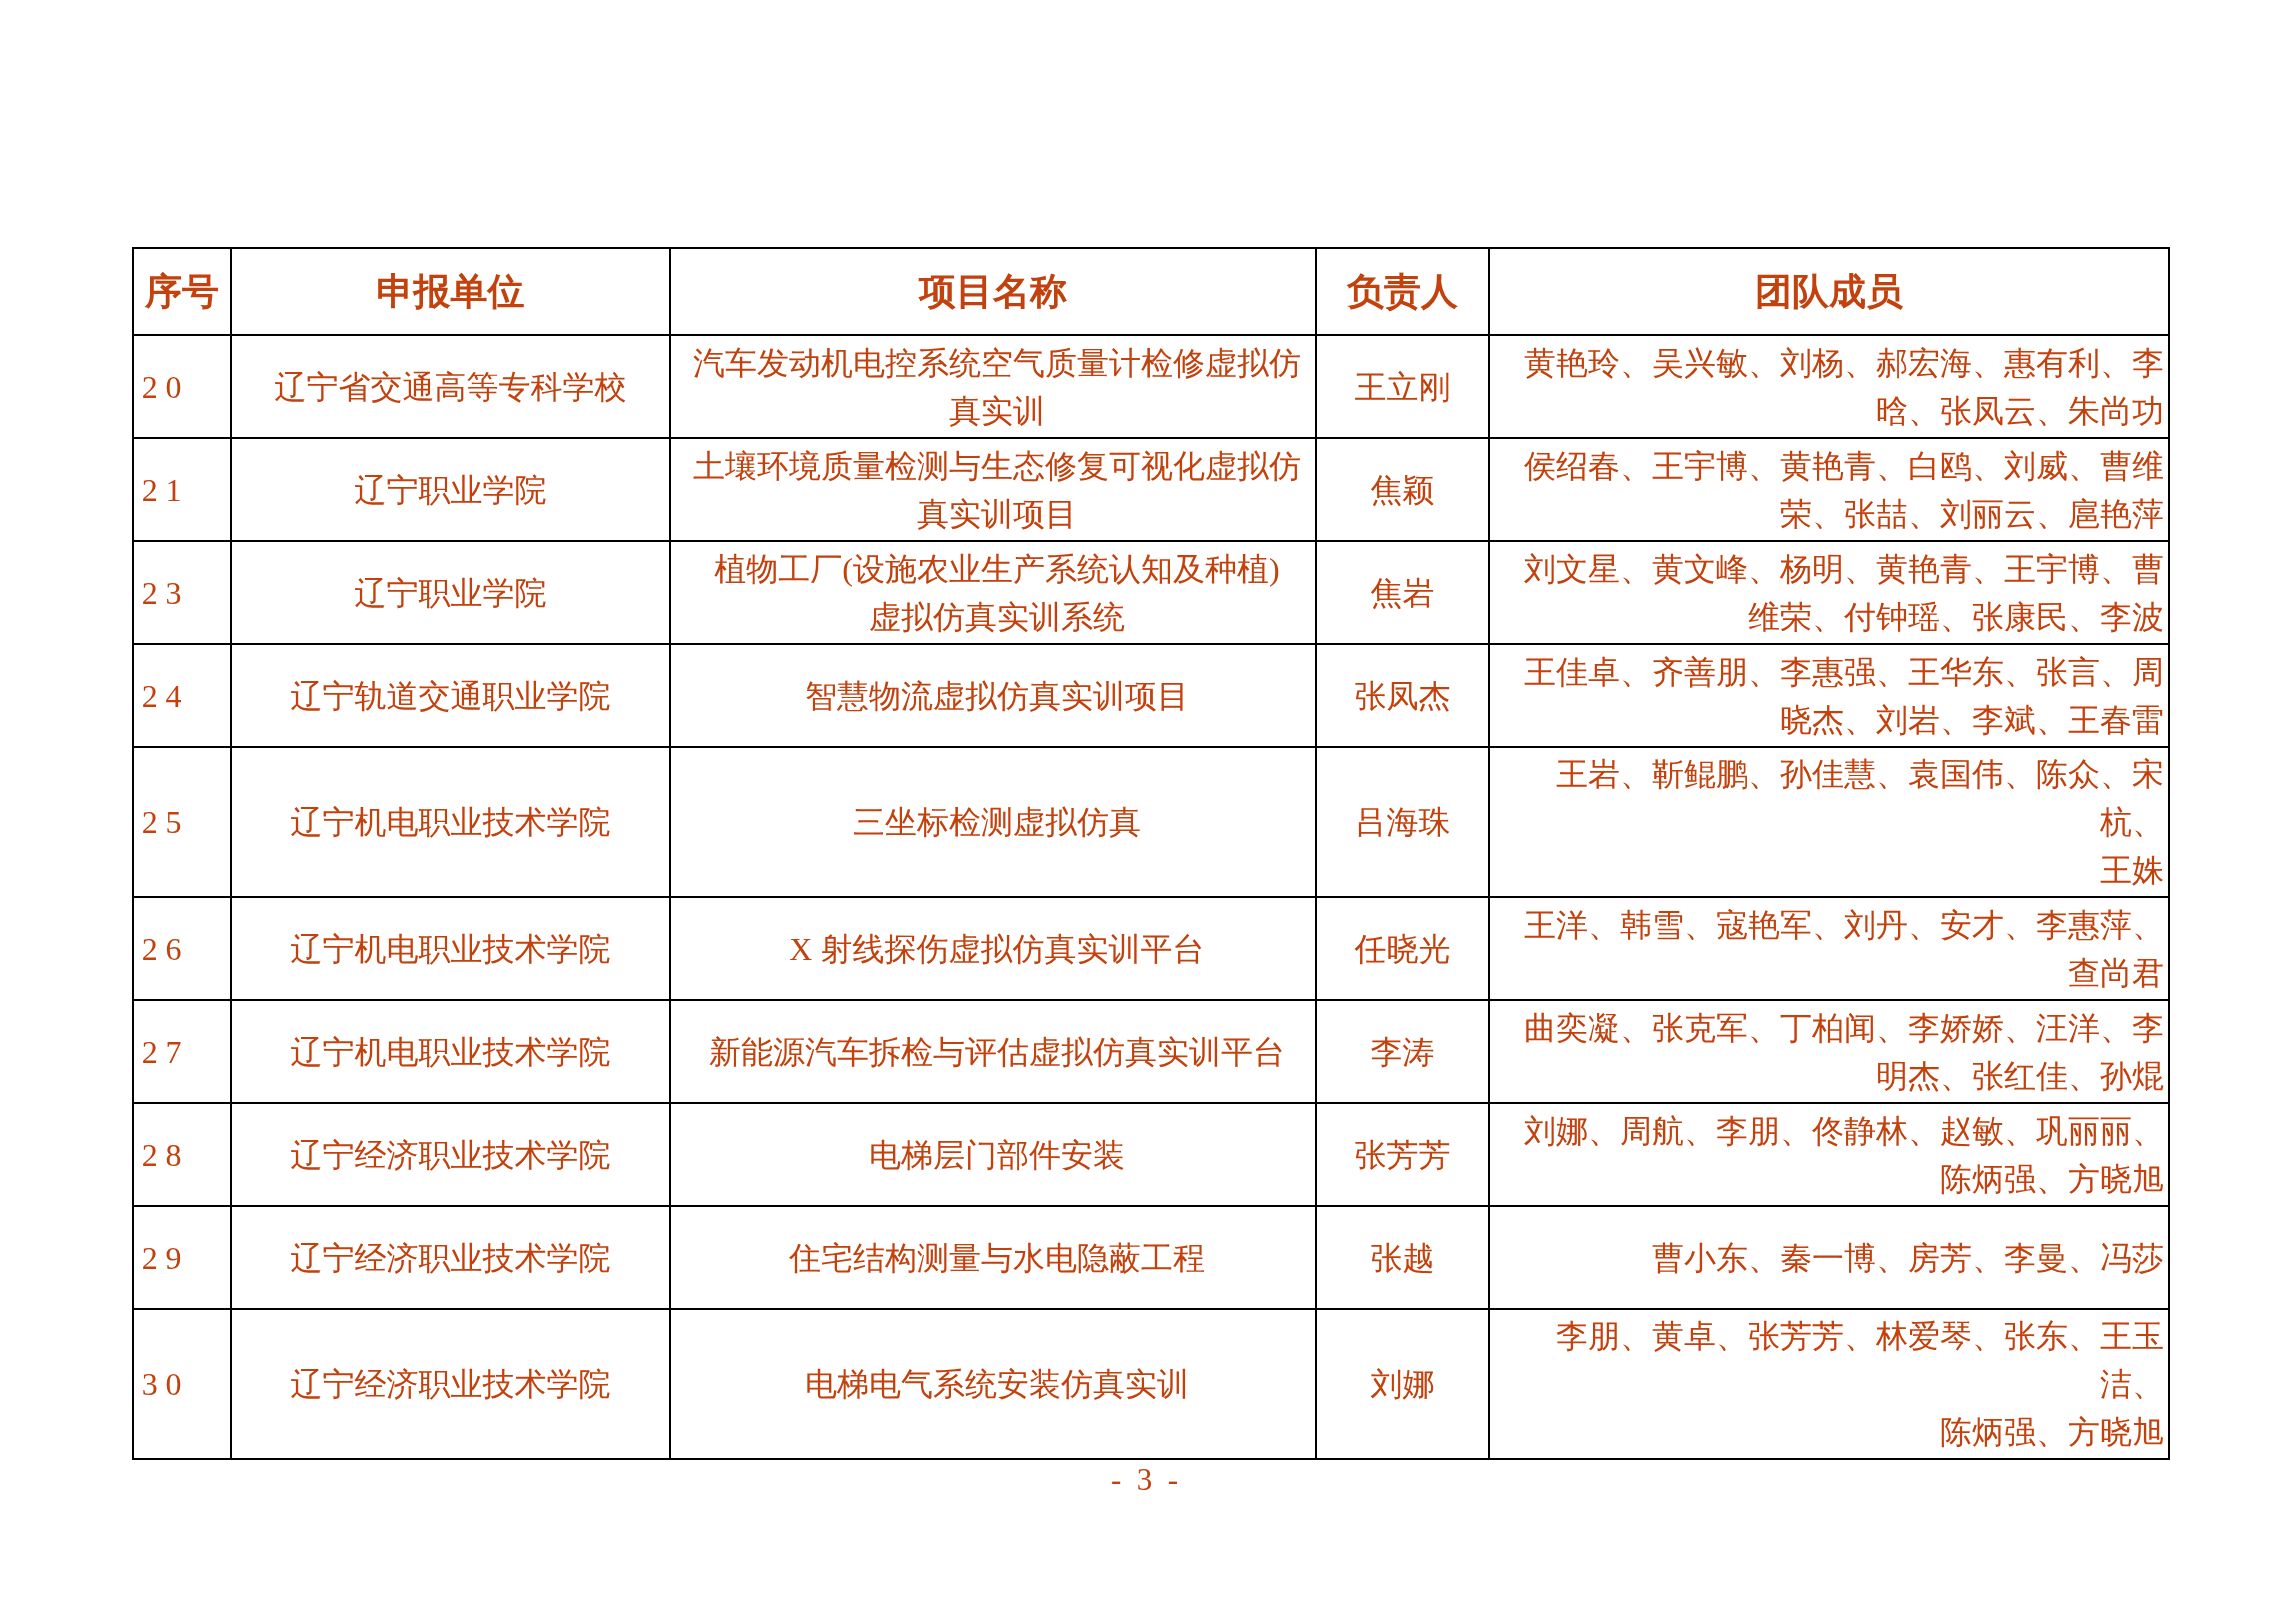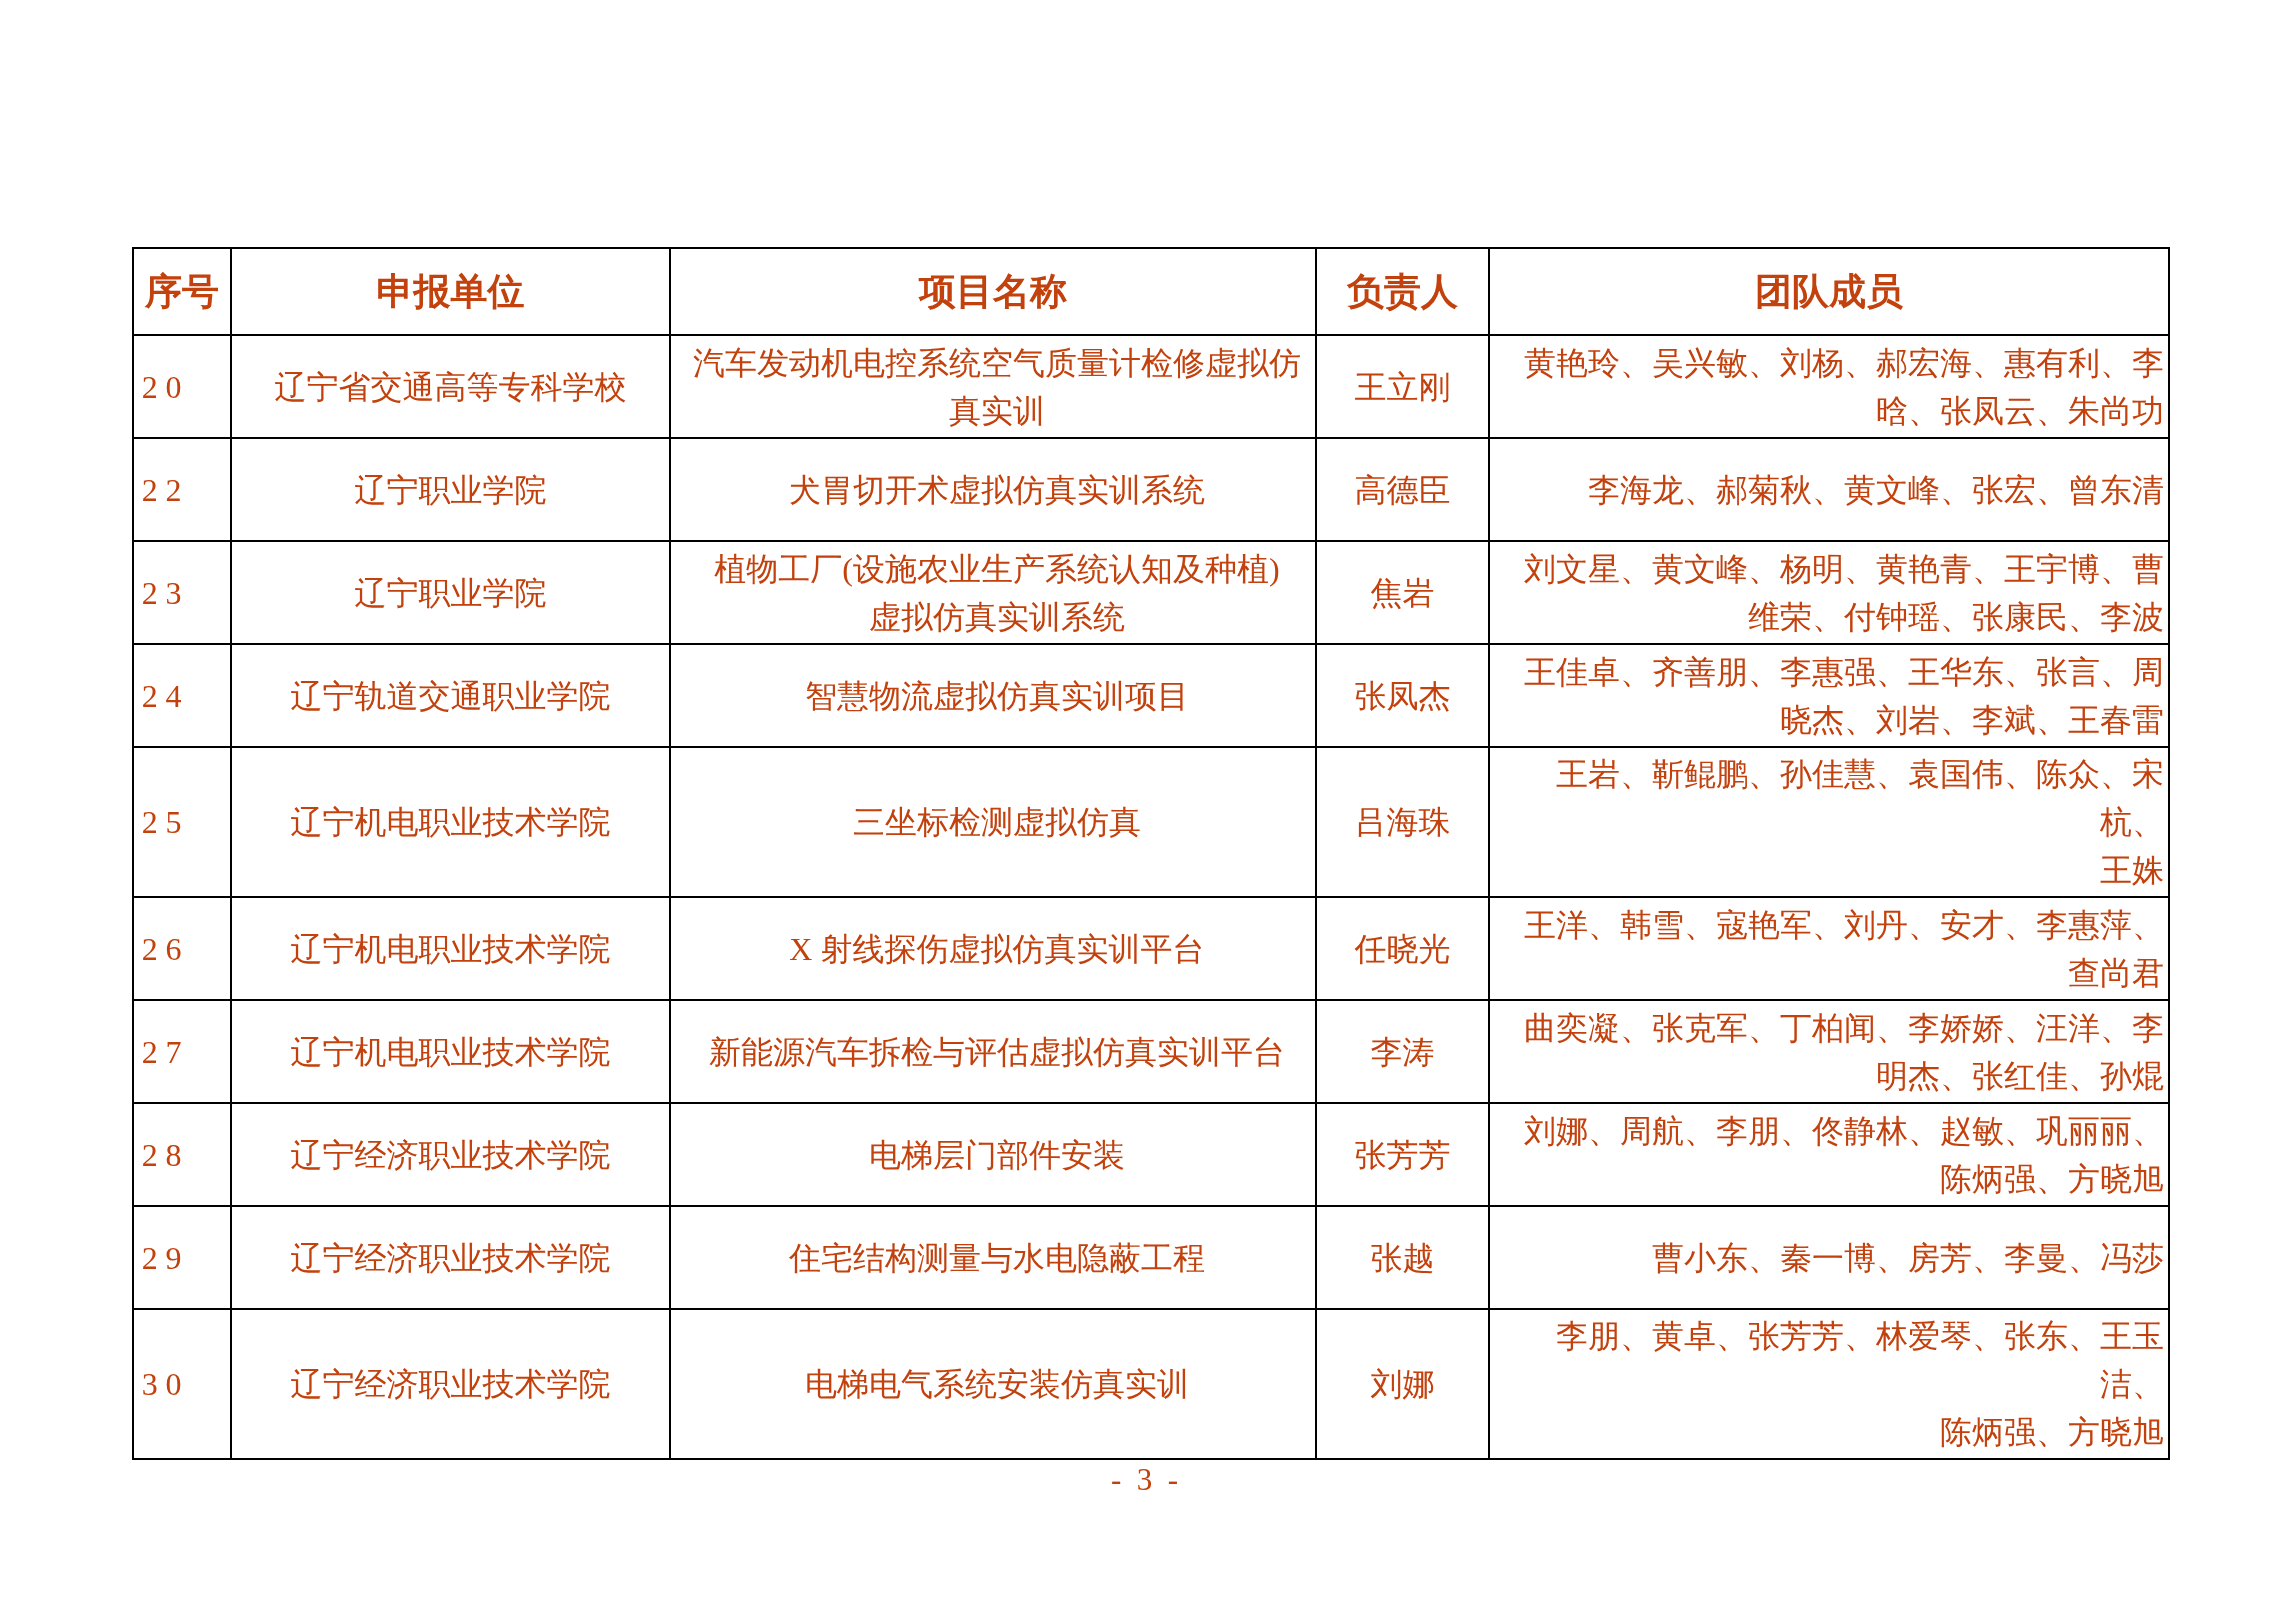--- a/index.html
+++ b/index.html
@@ -107,25 +107,27 @@
       <tr>
         <td class="c-no">20</td>
         <td class="c-org">辽宁省交通高等专科学校</td>
         <td class="c-project">汽车发动机电控系统空气质量计检修虚拟仿
 真实训</td>
         <td class="c-leader">王立刚</td>
         <td class="c-team">黄艳玲、吴兴敏、刘杨、郝宏海、惠有利、李
 晗、张凤云、朱尚功</td>
       </tr>
       <tr>
-        <td class="c-no">22</td>
+        <td class="c-no">21</td>
         <td class="c-org">辽宁职业学院</td>
-        <td class="c-project">犬胃切开术虚拟仿真实训系统</td>
-        <td class="c-leader">高德臣</td>
-        <td class="c-team">李海龙、郝菊秋、黄文峰、张宏、曾东清</td>
+        <td class="c-project">土壤环境质量检测与生态修复可视化虚拟仿
+真实训项目</td>
+        <td class="c-leader">焦颖</td>
+        <td class="c-team">侯绍春、王宇博、黄艳青、白鸥、刘威、曹维
+荣、张喆、刘丽云、扈艳萍</td>
       </tr>
       <tr>
         <td class="c-no">23</td>
         <td class="c-org">辽宁职业学院</td>
         <td class="c-project">植物工厂(设施农业生产系统认知及种植)
 虚拟仿真实训系统</td>
         <td class="c-leader">焦岩</td>
         <td class="c-team">刘文星、黄文峰、杨明、黄艳青、王宇博、曹
 维荣、付钟瑶、张康民、李波</td>
       </tr>

